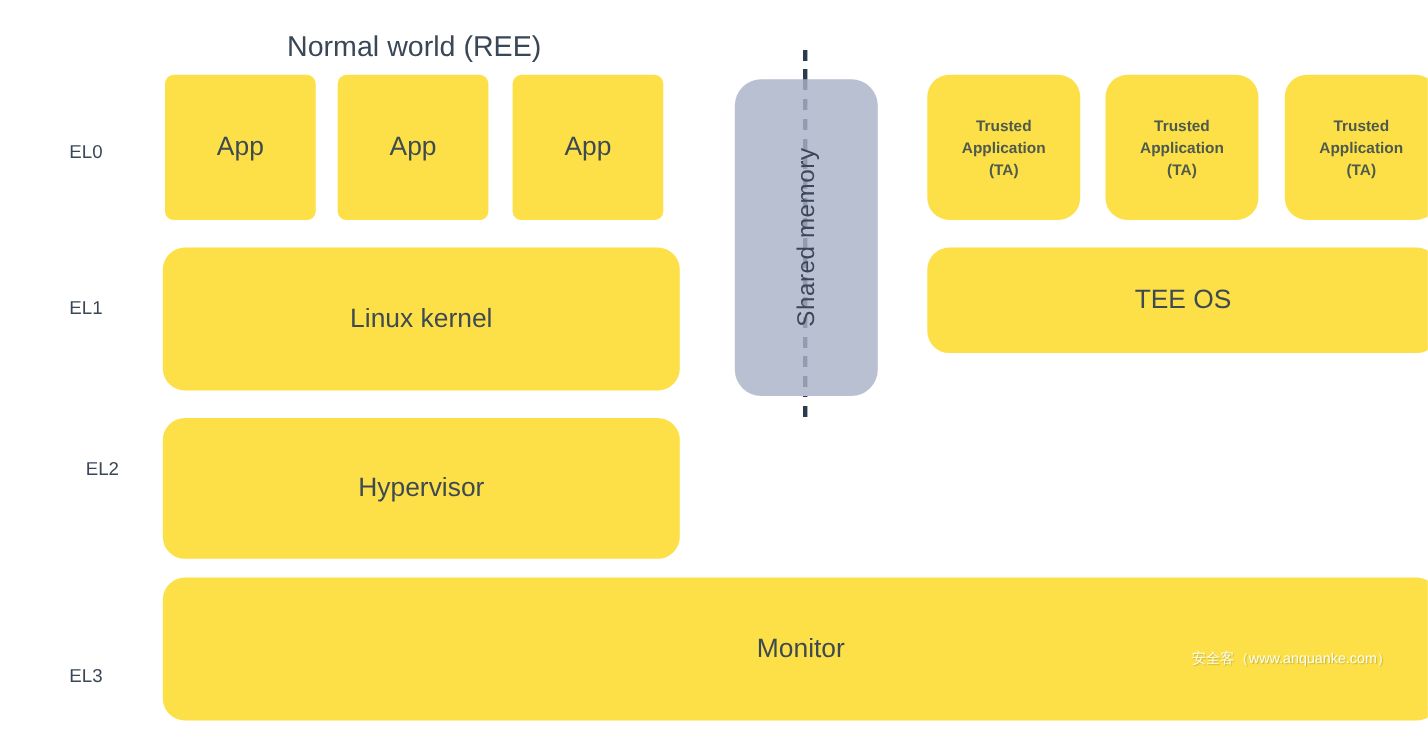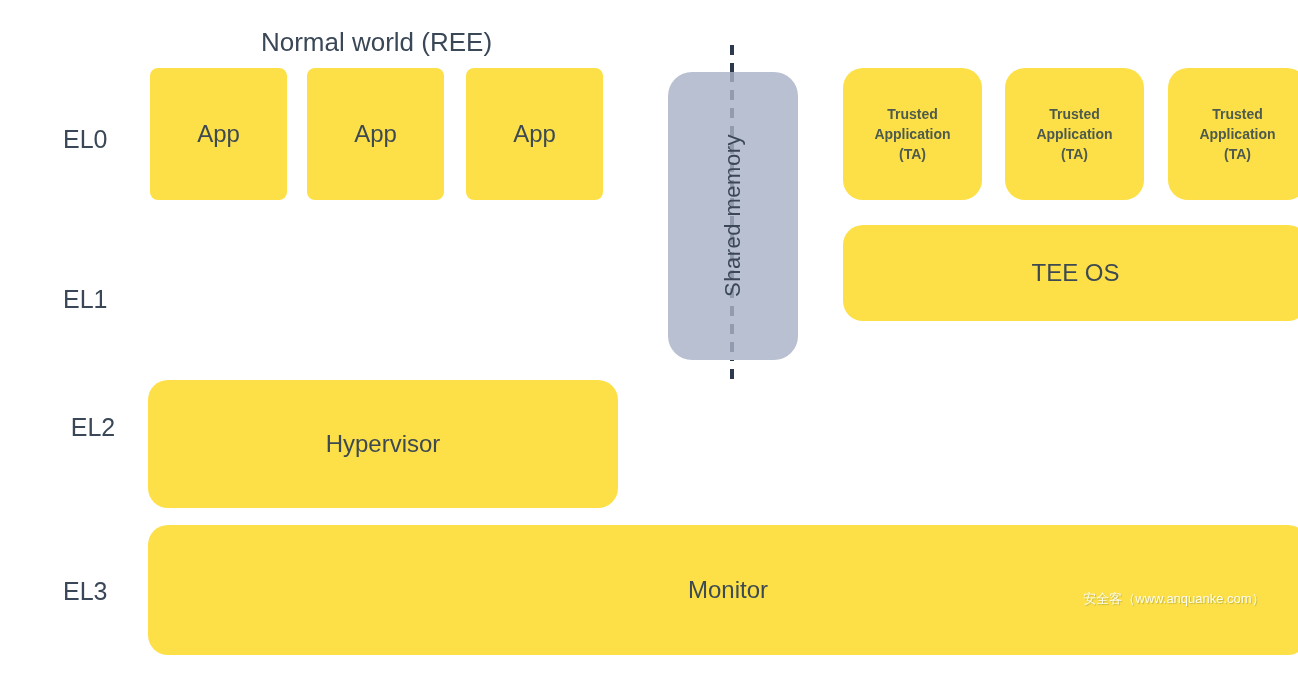--- a/index.html
+++ b/index.html
@@ -22,27 +22,27 @@
     color: #3a4757;
   }
   #title-normal { left: 115px; width: 453px; }
   #title-secure { left: 808px; width: 465px; }
   .el-label {
     position: absolute;
     left: 28px;
     width: 60px;
     height: 30px;
     line-height: 30px;
-    font-size: 25px;
+    font-size: 17px;
     color: #3a4757;
   }
   #el0 { top: 124px; }
-  #el1 { top: 284px; }
+  #el1 { top: 265px; }
   #el2 { top: 412px; text-align: center; }
-  #el3 { top: 576px; }
+  #el3 { top: 600px; }
   .gbox {
     position: absolute;
     background: #fde047;
     border-radius: 20px;
     display: flex;
     align-items: center;
     justify-content: center;
     color: #3e4a52;
     font-size: 24px;
   }
@@ -149,20 +149,21 @@
     <div>Trusted</div>
     <div>Application</div>
     <div>(TA)</div>
   </div>
   <div id="ta-3" class="gbox ta-box">
     <div>Trusted</div>
     <div>Application</div>
     <div>(TA)</div>
   </div>
 
+  <div id="linux-kernel" class="gbox">Linux kernel</div>
   <div id="tee-os" class="gbox">TEE OS</div>
   <div id="monitor" class="gbox">Monitor</div>
   <div id="hypervisor" class="gbox">Hypervisor</div>
 
   <div id="dash-line-full" class="dash-line"></div>
 
   <div id="shared-memory-box">
     <div id="dash-line-inner"></div>
     <div id="shared-memory-label">Shared memory</div>
   </div>

